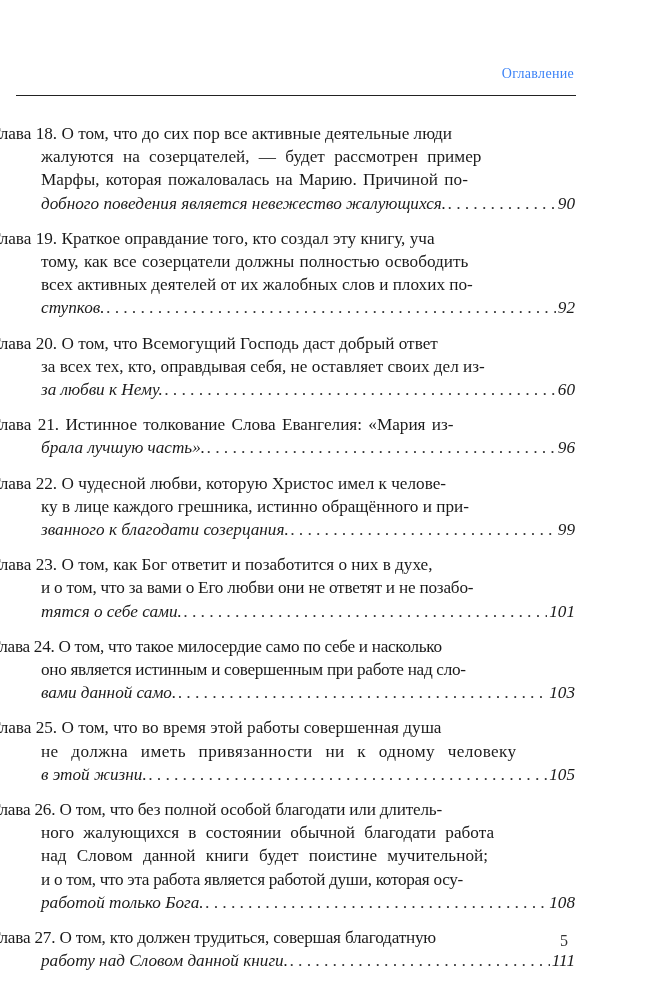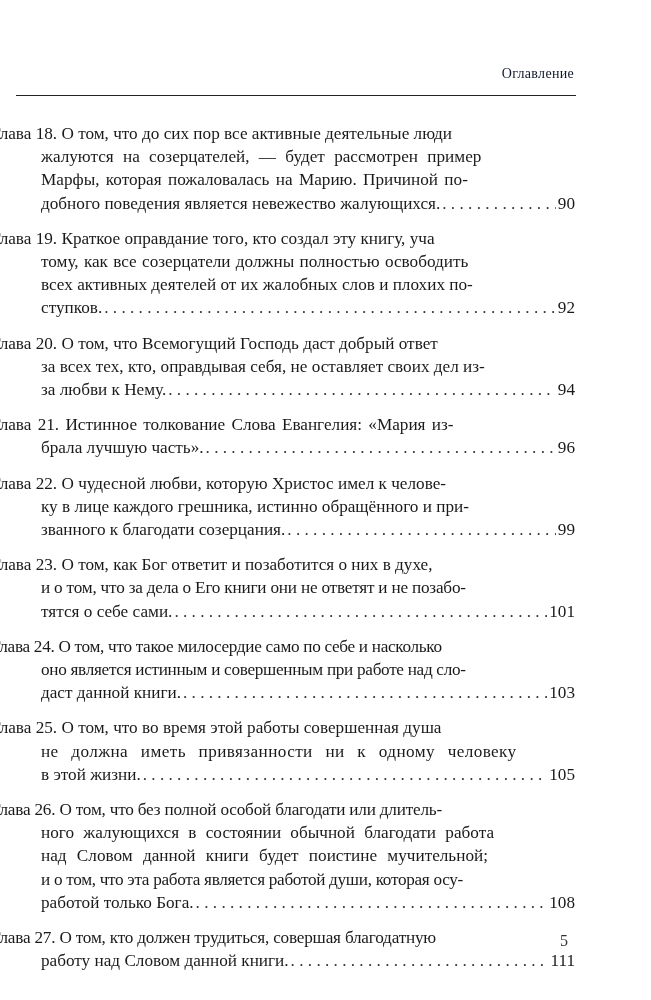--- a/index.html
+++ b/index.html
@@ -16,21 +16,21 @@
       color: #1a1a1a;
     }
     .running-head {
       position: absolute;
       top: 66px;
       left: 0;
       width: 574px;
       text-align: right;
       font-size: 14px;
       letter-spacing: 0.3px;
-      color: #0f172a;
+      color: #3b82f6;
     }
     .head-rule {
       position: absolute;
       top: 95px;
       left: 16px;
       width: 560px;
       height: 0;
       border-top: 1.4px solid #222;
     }
     .toc {
@@ -49,20 +49,21 @@
       white-space: nowrap;
     }
     .entry-line.first {
       margin-left: -25px;
     }
     .last-line {
       display: flex;
       align-items: baseline;
       padding-left: 25px;
       white-space: nowrap;
+      font-style: italic;
     }
     .last-line .lead-text {
       flex: 0 0 auto;
     }
     .last-line .leader {
       flex: 1 1 auto;
       overflow: hidden;
       white-space: nowrap;
       letter-spacing: 3.4px;
       margin: 0 2px;
@@ -112,21 +113,21 @@
       <span class="page-num">92</span>
     </div>
   </div>
 
   <div class="entry">
     <span class="entry-line first">Глава 20. О том, что Всемогущий Господь даст добрый ответ</span>
     <span class="entry-line" style="padding-left:25px">за всех тех, кто, оправдывая себя, не оставляет своих дел из-</span>
     <div class="last-line">
       <span class="lead-text">за любви к Нему.</span>
       <span class="leader"></span>
-      <span class="page-num">94</span>
+      <span class="page-num">60</span>
     </div>
   </div>
 
   <div class="entry">
     <span class="entry-line first" style="word-spacing:2px">Глава 21. Истинное толкование Слова Евангелия: «Мария из-</span>
     <div class="last-line">
       <span class="lead-text">брала лучшую часть».</span>
       <span class="leader"></span>
       <span class="page-num">96</span>
     </div>
@@ -137,33 +138,33 @@
     <span class="entry-line" style="padding-left:25px">ку в лице каждого грешника, истинно обращённого и при-</span>
     <div class="last-line">
       <span class="lead-text">званного к благодати созерцания.</span>
       <span class="leader"></span>
       <span class="page-num">99</span>
     </div>
   </div>
 
   <div class="entry">
     <span class="entry-line first">Глава 23. О том, как Бог ответит и позаботится о них в духе,</span>
-    <span class="entry-line" style="padding-left:25px;letter-spacing:-0.2px">и о том, что за дела о Его книги они не ответят и не позабо-</span>
+    <span class="entry-line" style="padding-left:25px;letter-spacing:-0.2px">и о том, что за вами о Его любви они не ответят и не позабо-</span>
     <div class="last-line">
       <span class="lead-text">тятся о себе сами.</span>
       <span class="leader"></span>
       <span class="page-num">101</span>
     </div>
   </div>
 
   <div class="entry">
     <span class="entry-line first" style="letter-spacing:-0.3px">Глава 24. О том, что такое милосердие само по себе и насколько</span>
     <span class="entry-line" style="padding-left:25px;letter-spacing:-0.3px">оно является истинным и совершенным при работе над сло-</span>
     <div class="last-line">
-      <span class="lead-text">даст данной книги.</span>
+      <span class="lead-text">вами данной само.</span>
       <span class="leader"></span>
       <span class="page-num">103</span>
     </div>
   </div>
 
   <div class="entry">
     <span class="entry-line first">Глава 25. О том, что во время этой работы совершенная душа</span>
     <span class="entry-line" style="padding-left:25px;word-spacing:8px;letter-spacing:0.4px">не должна иметь привязанности ни к одному человеку</span>
     <div class="last-line">
       <span class="lead-text">в этой жизни.</span>

